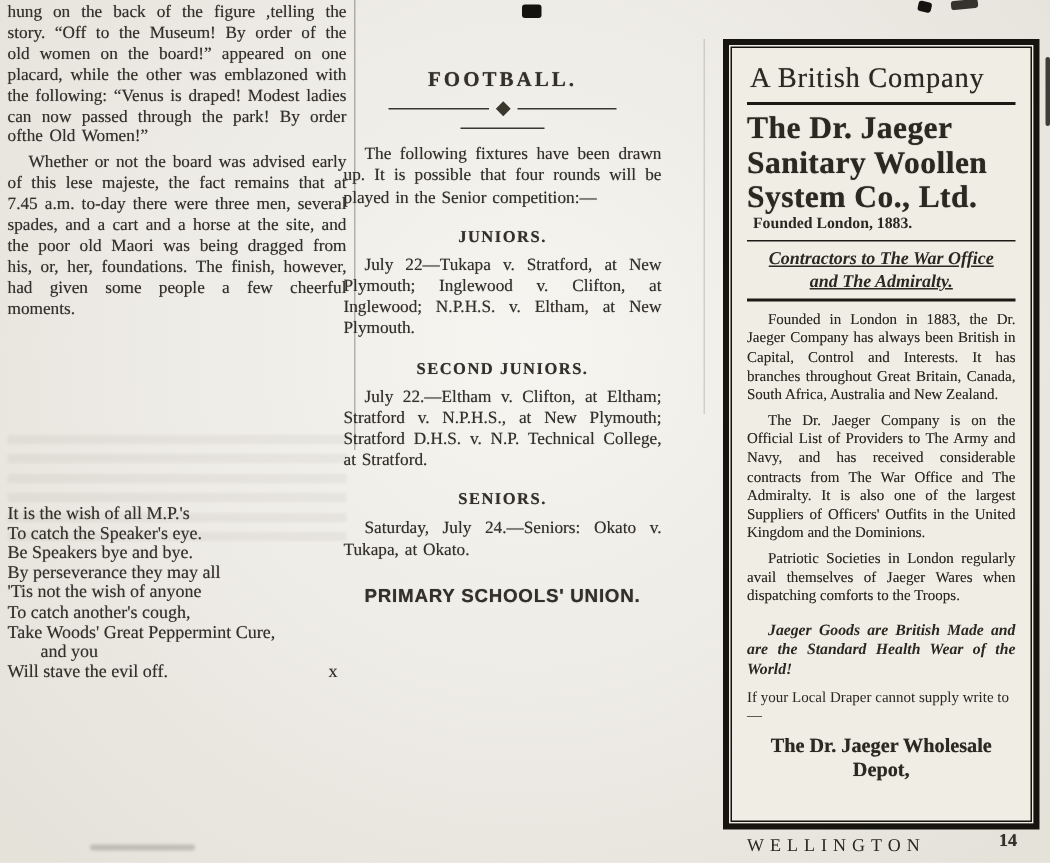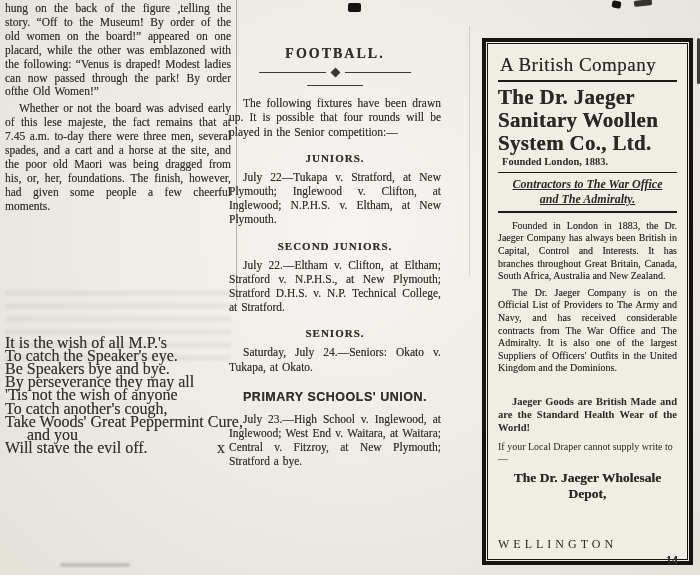--- a/index.html
+++ b/index.html
@@ -8,32 +8,32 @@
     background:
       radial-gradient(ellipse at 50% 40%, rgba(255,255,255,0.5), rgba(0,0,0,0.04) 95%),
       #eeebe3;
     font-family:"Liberation Serif", serif;
     color:#33302a;
   }
   .page{position:absolute;inset:0;border-radius:12px;}
   .col{position:absolute;}
   .col-left{left:5px;top:2px;width:226px;}
   .col-mid{left:229px;top:26px;width:212px;text-align:center;margin-top:20px;}
-  .col-right{left:482px;top:38px;width:211px;height:527px;}
+  .col-right{left:482px;top:26px;width:211px;height:527px;}
 
   p{margin:0;}
   .body-text{
     font-size:11.5px;line-height:13.9px;text-align:justify;
     text-shadow:0 0 0.5px rgba(40,38,32,0.55);
     word-spacing:1.5px;
   }
   .indent{text-indent:14px;}
   .para-gap{margin-top:3px;}
 
-  .poem{margin-top:122px;font-size:16px;line-height:13.2px;text-align:left;
+  .poem{margin-top:122px;font-size:12px;line-height:13.2px;text-align:left;
     text-shadow:0 0 0.5px rgba(40,38,32,0.5);}
   .poem-line{white-space:nowrap;}
   .poem-indent{padding-left:22px;}
   .poem-last{display:flex;justify-content:space-between;padding-right:6px;}
 
   .ghost-bleed{
     position:absolute;left:0;top:288px;width:226px;height:72px;
     background:repeating-linear-gradient(180deg, rgba(90,85,75,0.12) 0 6px, rgba(0,0,0,0) 6px 13px);
     filter:blur(1.2px);opacity:0.55;
   }
@@ -64,22 +64,22 @@
     text-shadow:0 0 0.5px rgba(30,28,24,0.6);}
   .ad-rule{height:1.6px;background:#1c1a15;margin:4px 0;}
   .ad-name{font-size:21px;font-weight:bold;line-height:23px;letter-spacing:0.3px;
     text-shadow:0 0 0.6px rgba(20,18,14,0.7);margin-top:2px;}
   .ad-founded{font-size:10.5px;font-weight:bold;margin:1px 0 5px 4px;}
   .ad-contract{font-size:12px;font-weight:bold;font-style:italic;text-align:center;
     text-decoration:underline;line-height:15px;margin:4px 0;}
   .ad-para{font-size:10px;line-height:12.6px;text-align:justify;
     text-shadow:0 0 0.4px rgba(40,38,32,0.5);margin-top:4px;}
   .ad-para.first{margin-top:7px;}
-  .ad-tagline{font-size:10.5px;font-weight:bold;line-height:13px;
-    text-align:justify;margin-top:20px;}
+  .ad-tagline{font-size:10.5px;font-weight:bold;font-style:italic;line-height:13px;
+    text-align:justify;margin-top:9px;}
   .ad-note{font-size:10px;line-height:12.5px;margin-top:7px;}
   .ad-depot{font-size:13.5px;font-weight:bold;text-align:center;margin-top:4px;
     text-shadow:0 0 0.5px rgba(20,18,14,0.6);}
   .ad-city{font-size:12px;font-weight:normal;letter-spacing:4px;margin-top:35px;}
 
   .col-rule{position:absolute;width:1px;background:rgba(60,56,48,0.35);}
   .rule-a{left:236px;top:0;height:300px;}
   .rule-b{left:469px;top:26px;height:250px;opacity:0.5;}
 
   .smudge{position:absolute;background:#15130f;border-radius:2px;}
@@ -129,21 +129,20 @@
     </div>
     <div class="head-rule"></div>
     <p class="mid-para indent">The following fixtures have been drawn up. It is possible that four rounds will be played in the Senior competition:—</p>
     <div class="cross-head">JUNIORS.</div>
     <p class="mid-para indent">July 22—Tukapa v. Stratford, at New Plymouth; Inglewood v. Clifton, at Inglewood; N.P.H.S. v. Eltham, at New Plymouth.</p>
     <div class="cross-head">SECOND JUNIORS.</div>
     <p class="mid-para indent">July 22.—Eltham v. Clifton, at Eltham; Stratford v. N.P.H.S., at New Plymouth; Stratford D.H.S. v. N.P. Technical College, at Stratford.</p>
     <div class="cross-head">SENIORS.</div>
     <p class="mid-para indent">Saturday, July 24.—Seniors: Okato v. Tukapa, at Okato.</p>
     <div class="primary-head">PRIMARY SCHOOLS' UNION.</div>
-    <p class="mid-para indent">July 23.—High School v. Inglewood, at Inglewood; West End v. Waitara, at Waitara; Central v. Fitzroy, at New Plymouth; Stratford a bye.</p>
   </div>
 
   <div class="col col-right">
     <div class="ad-frame">
       <div class="ad-inner">
         <div class="ad-tag">A British Company</div>
         <div class="ad-rule"></div>
         <div class="ad-name">
           <div>The Dr. Jaeger</div>
           <div>Sanitary Woollen</div>
@@ -151,20 +150,21 @@
         </div>
         <div class="ad-founded">Founded London, 1883.</div>
         <div class="ad-rule"></div>
         <div class="ad-contract">
           <div>Contractors to The War Office</div>
           <div>and The Admiralty.</div>
         </div>
         <div class="ad-rule"></div>
         <p class="ad-para first indent">Founded in London in 1883, the Dr. Jaeger Company has always been British in Capital, Control and Interests. It has branches throughout Great Britain, Canada, South Africa, Australia and New Zealand.</p>
         <p class="ad-para indent">The Dr. Jaeger Company is on the Official List of Providers to The Army and Navy, and has received considerable contracts from The War Office and The Admiralty. It is also one of the largest Suppliers of Officers' Outfits in the United Kingdom and the Dominions.</p>
+        <p class="ad-para indent">Patriotic Societies in London regularly avail themselves of Jaeger Wares when dispatching comforts to the Troops.</p>
         <p class="ad-tagline indent">Jaeger Goods are British Made and are the Standard Health Wear of the World!</p>
         <p class="ad-note">If your Local Draper cannot supply write to—</p>
         <div class="ad-depot">The Dr. Jaeger Wholesale Depot,</div>
         <div class="ad-city">WELLINGTON</div>
       </div>
     </div>
   </div>
 
   <div class="smudge smudge-1"></div>
   <div class="smudge smudge-2"></div>

